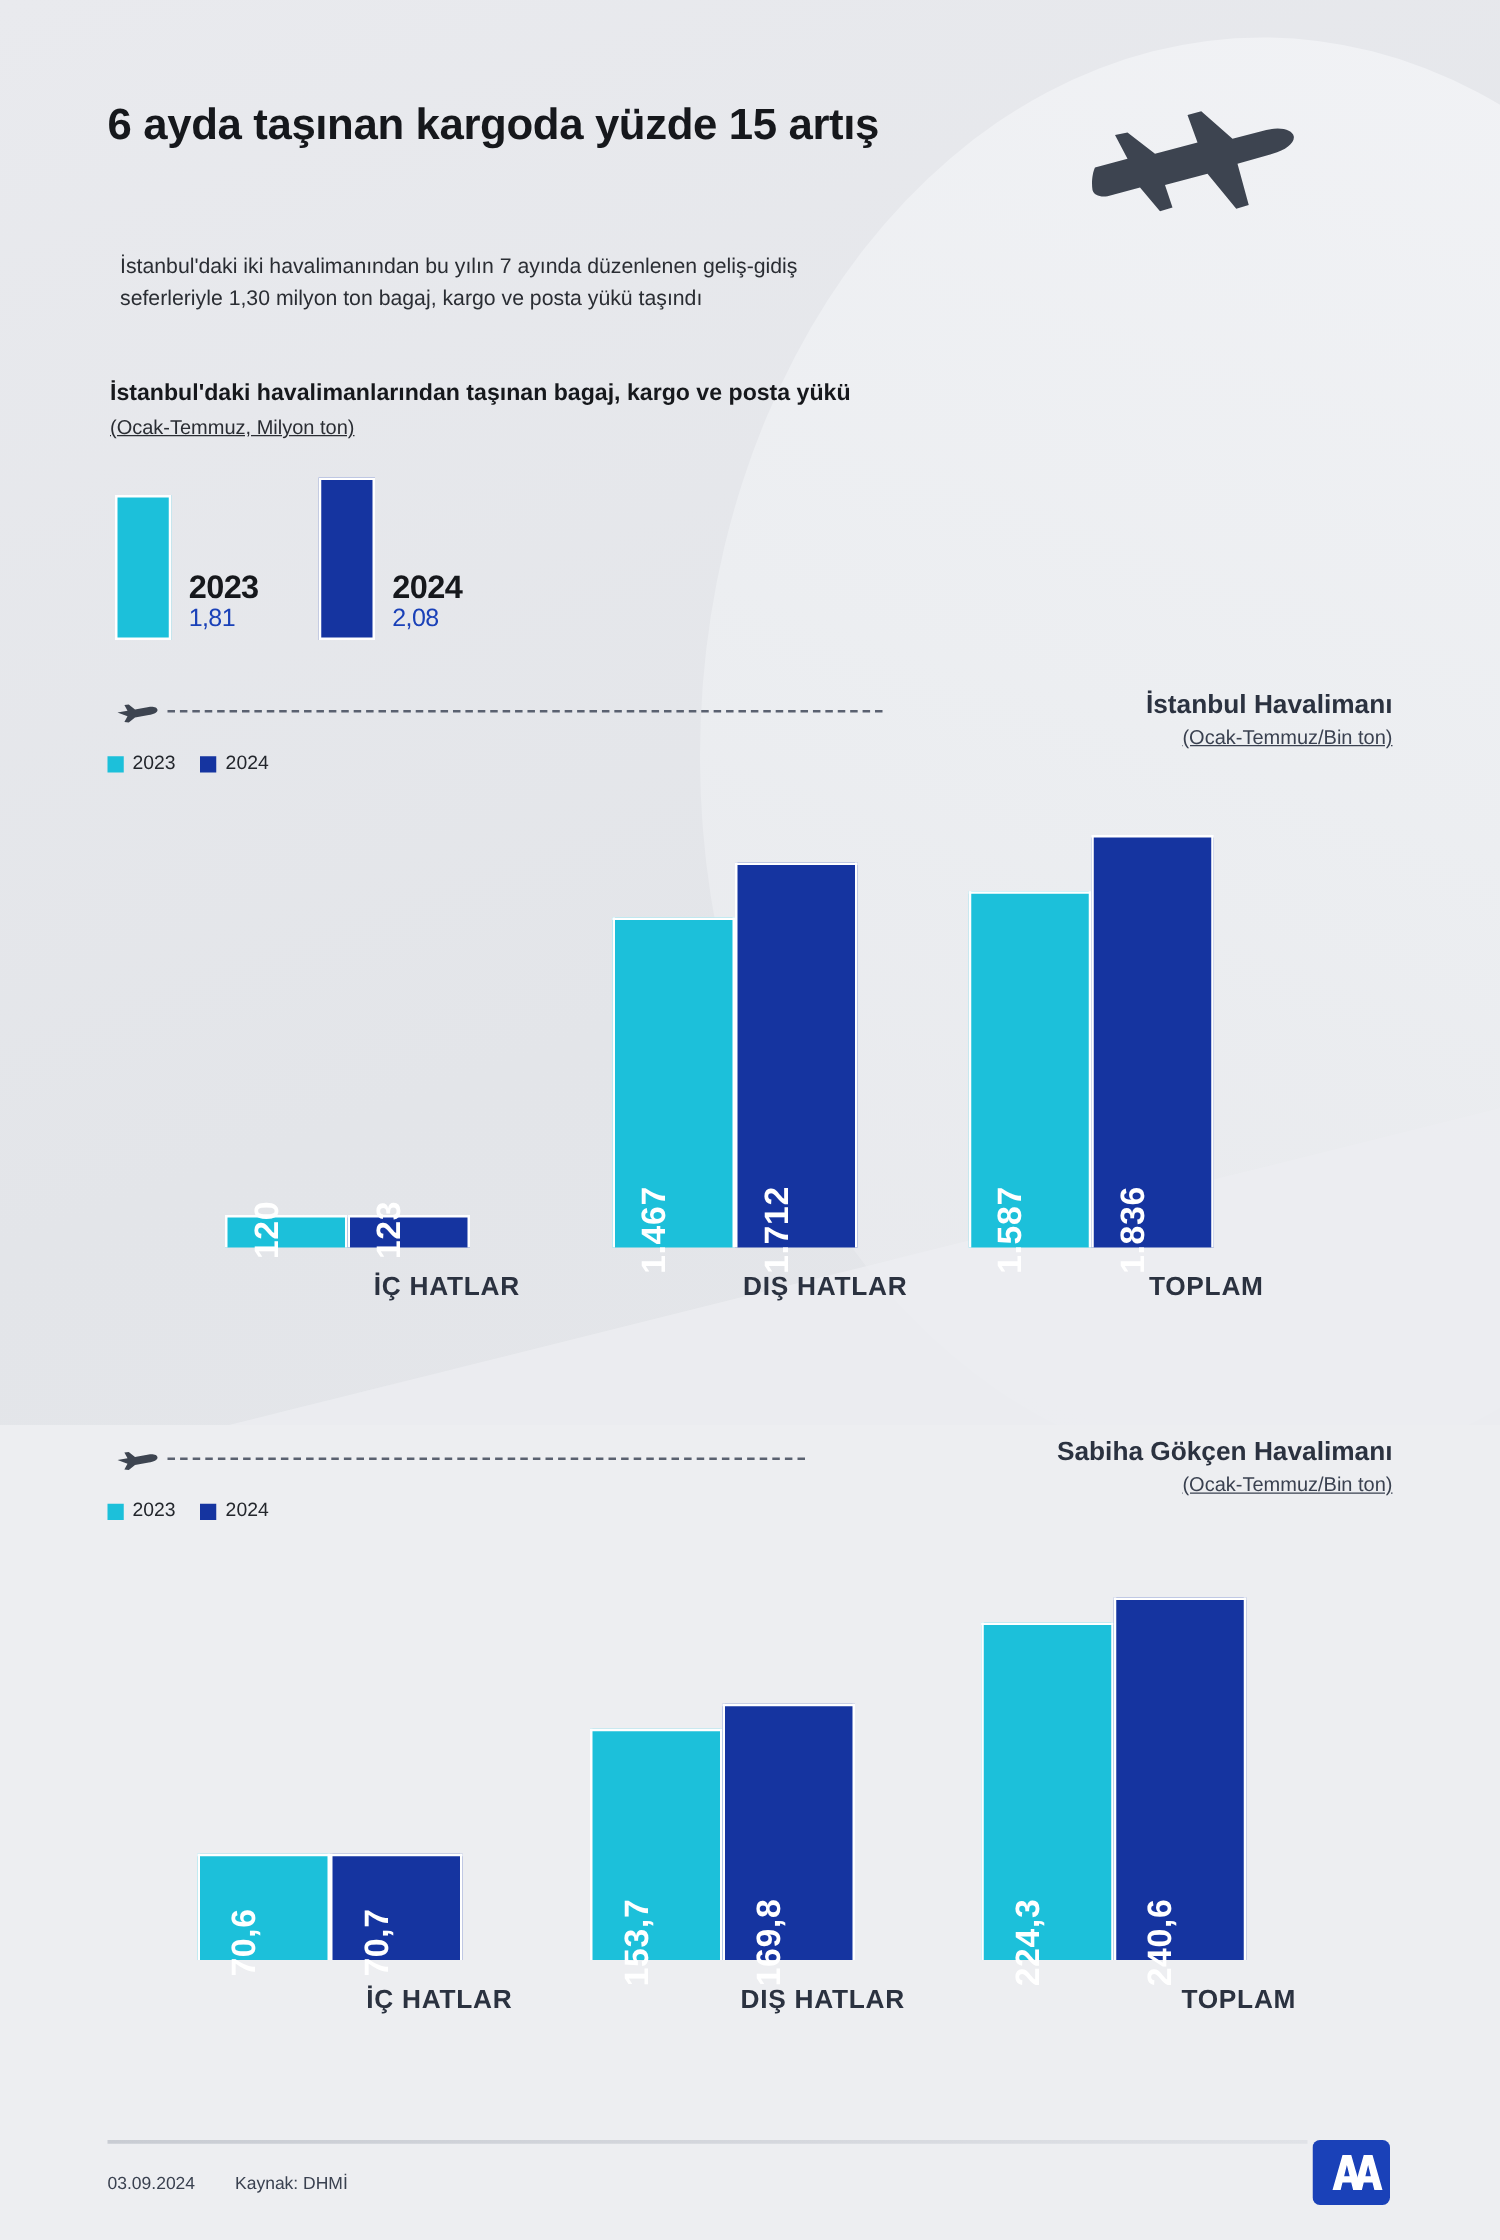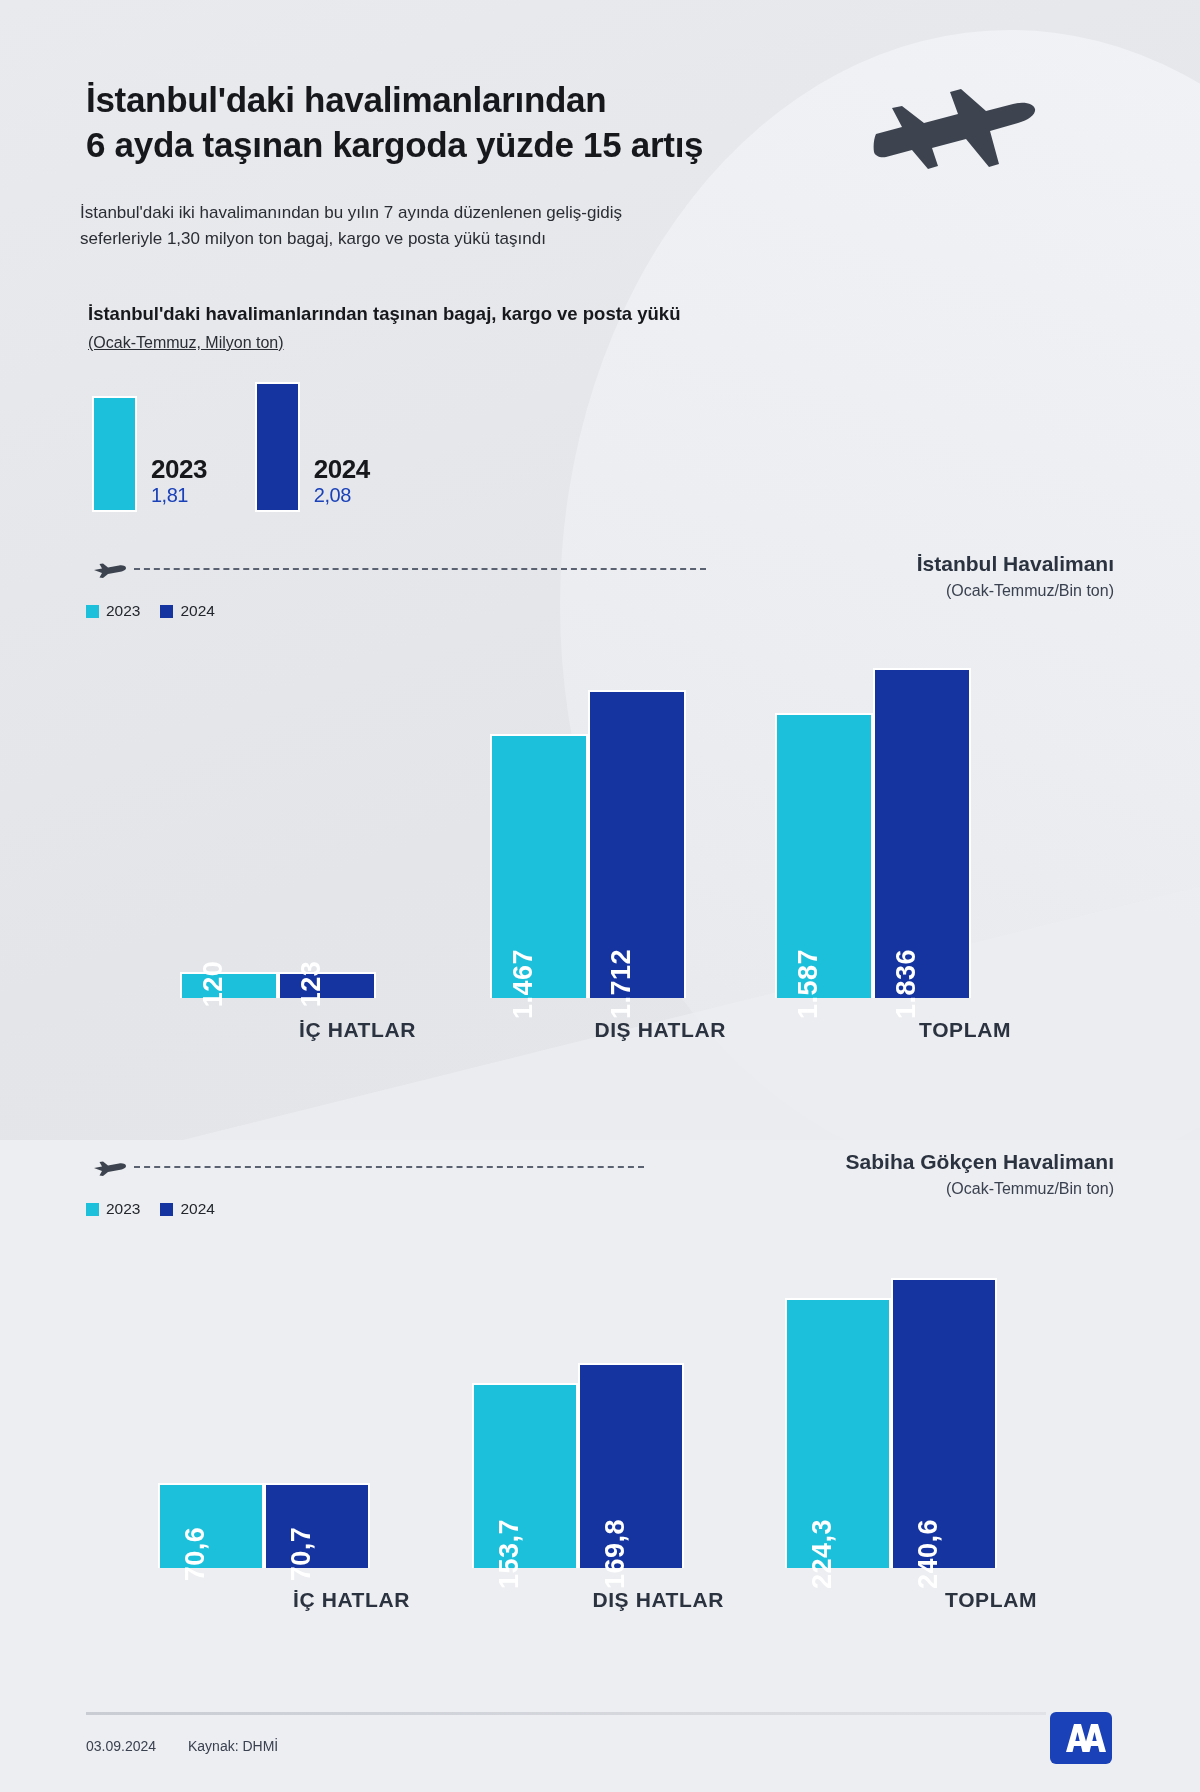--- a/index.html
+++ b/index.html
@@ -34,21 +34,21 @@
   }
   .content{position:relative;z-index:5;}
 
   
   .title{
     position:absolute;left:86px;top:78px;width:720px;
     font-size:35px;line-height:1.28;font-weight:bold;color:#16181c;
     letter-spacing:-.3px;
   }
   .subtitle{
-    position:absolute;left:80px;top:200px;width:690px;
+    position:absolute;left:96px;top:200px;width:690px;
     font-size:17px;line-height:1.55;color:#2a2d33;
   }
   .plane-hero{position:absolute;left:862px;top:86px;width:180px;height:90px;}
 
   
   .sec-title{
     position:absolute;left:88px;top:303px;
     font-size:18.5px;font-weight:bold;color:#16181c;
   }
   .sec-sub{
@@ -71,21 +71,21 @@
   .plane-small{position:absolute;left:92px;top:4px;width:36px;height:26px;}
   .dashline{
     position:absolute;left:134px;top:16px;height:0;border-top:2.5px dashed #5a6170;
   }
   .chart-name{
     position:absolute;right:86px;top:0px;text-align:right;
     font-size:21px;font-weight:bold;color:#2b3240;white-space:nowrap;
   }
   .chart-unit{
     position:absolute;right:86px;top:30px;text-align:center;
-    font-size:16px;color:#3a4150;white-space:nowrap;
+    font-size:16px;color:#3a4150;white-space:nowrap;text-decoration:underline;
   }
   .legend{position:absolute;left:86px;top:50px;display:flex;align-items:center;gap:20px;}
   .legend-item{display:flex;align-items:center;gap:7px;}
   .lg-sw{width:13px;height:13px;display:inline-block;}
   .lg-sw.c23{background:#1cc0da;}
   .lg-sw.c24{background:#1534a0;}
   .lg-txt{font-size:15.5px;color:#23262c;}
 
   .plot{position:relative;width:1200px;}
   .group{position:absolute;bottom:52px;display:flex;align-items:flex-end;}
@@ -119,21 +119,20 @@
 <body>
 
 <div class="page">
   <div class="swoosh1"></div>
   <div class="swoosh2"></div>
   <div class="swoosh3"></div>
 
   <div class="content">
 
     <div class="title">
-      <div>İstanbul'daki havalimanlarından</div>
       <div>6 ayda taşınan kargoda yüzde 15 artış</div>
     </div>
 
     <div class="subtitle">
       <div>İstanbul'daki iki havalimanından bu yılın 7 ayında düzenlenen geliş-gidiş</div>
       <div>seferleriyle 1,30 milyon ton bagaj, kargo ve posta yükü taşındı</div>
     </div>
 
     <svg class="plane-hero" viewBox="0 0 180 90">
       <g fill="#3d4450">

